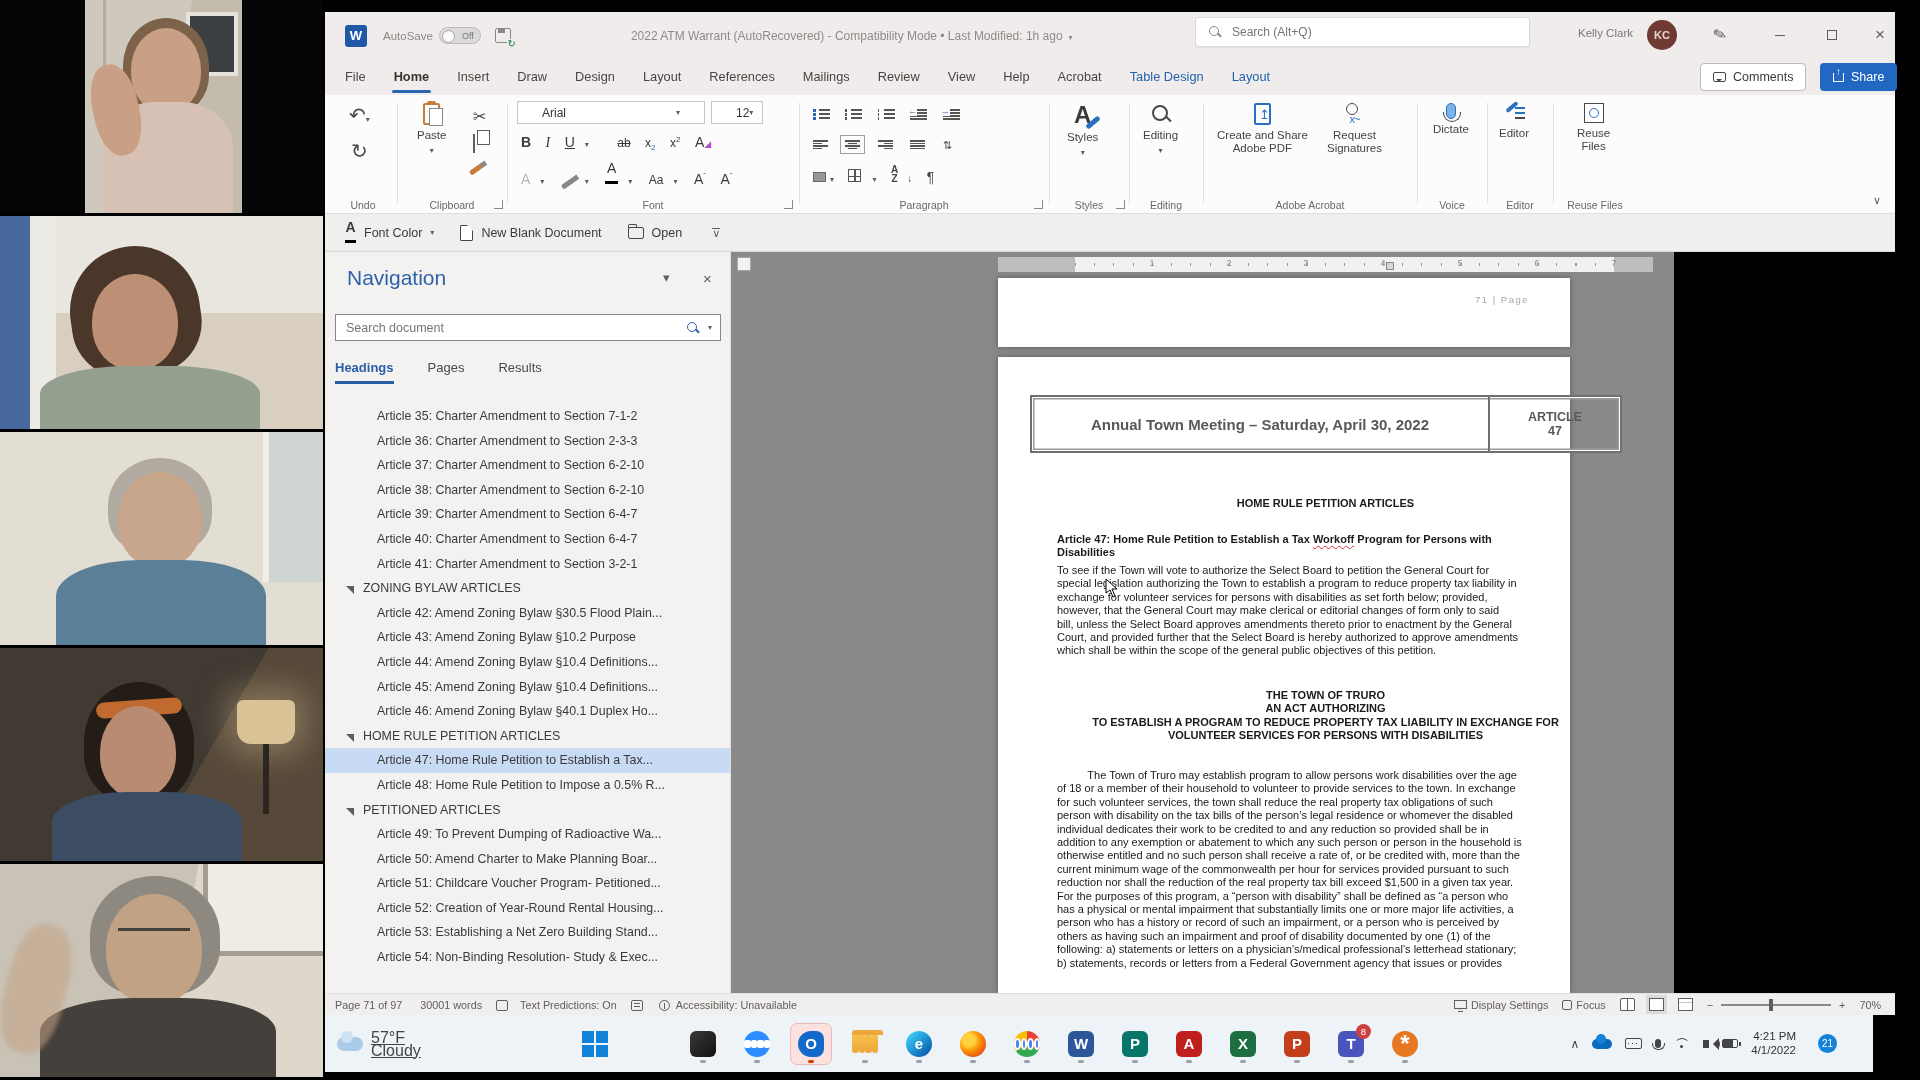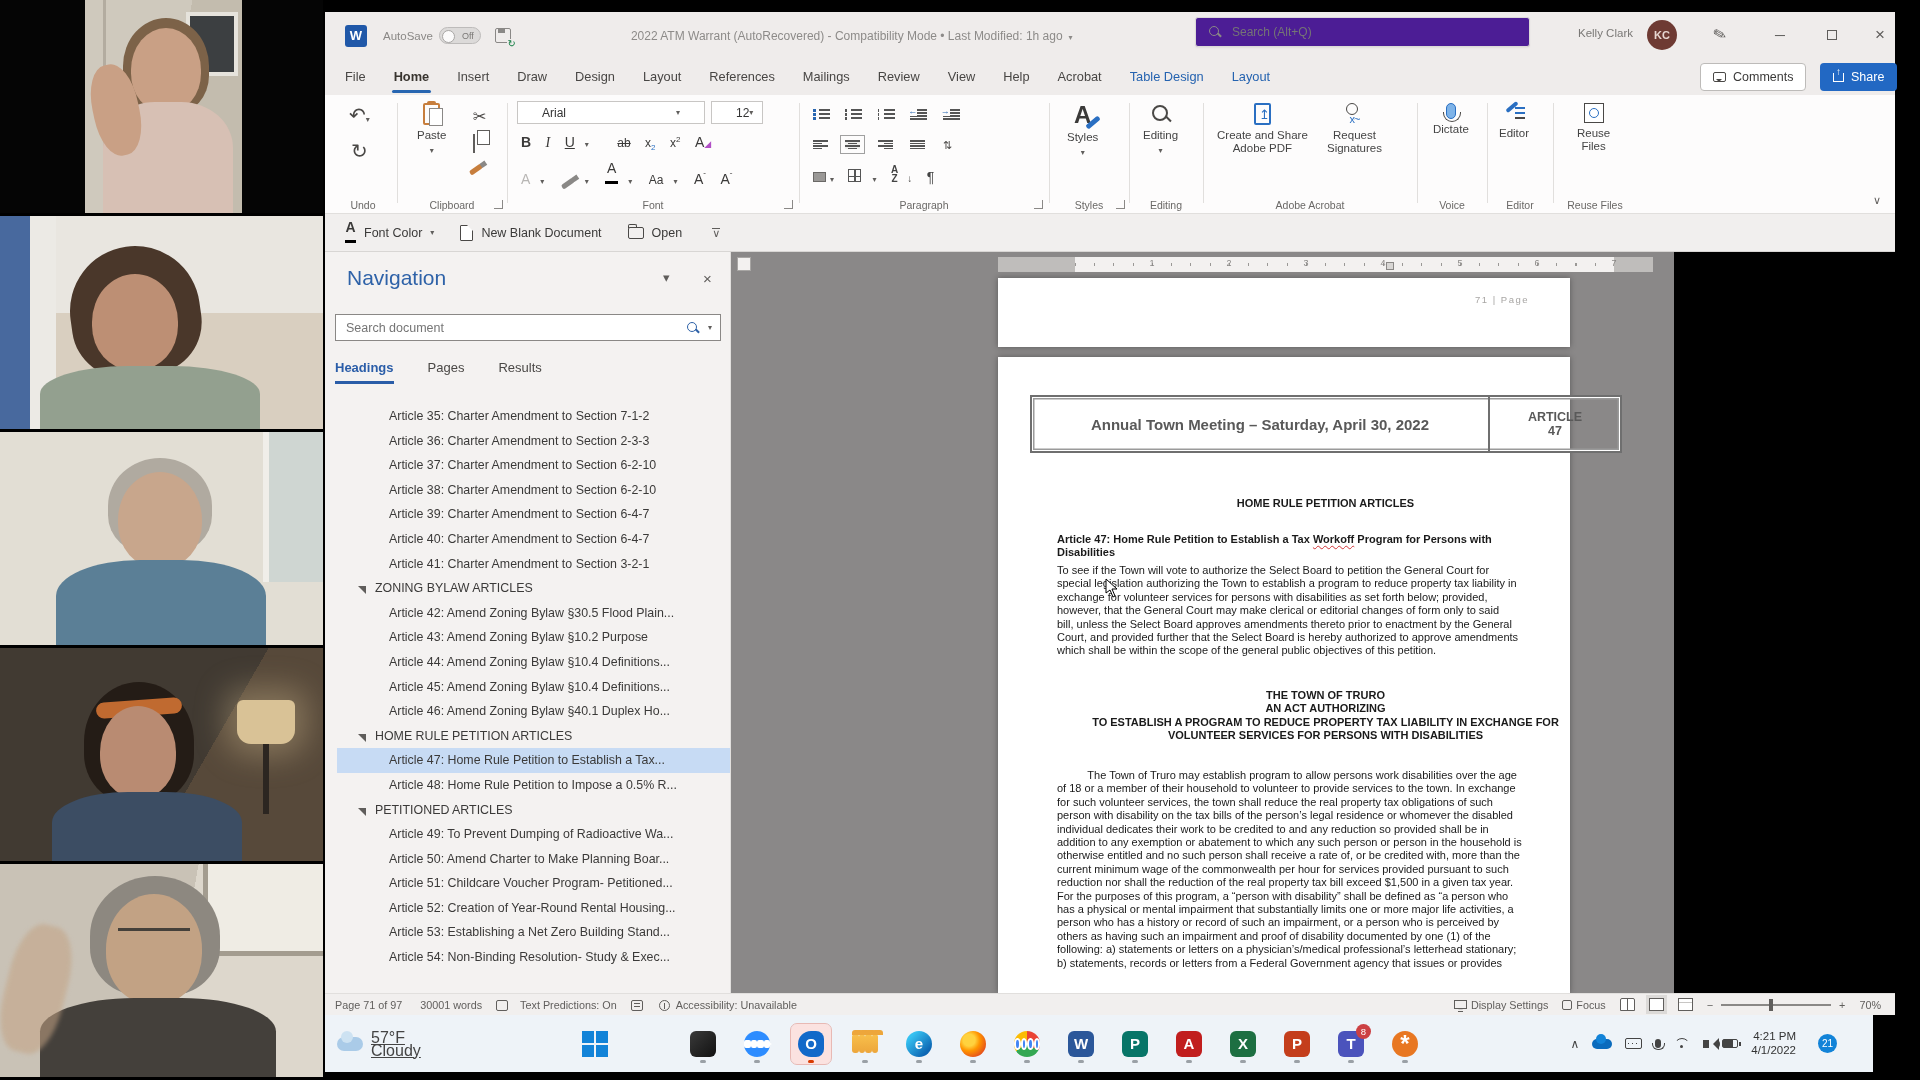--- a/index.html
+++ b/index.html
@@ -55,21 +55,21 @@
   #titlebar{position:absolute;left:325px;top:12px;width:1570px;height:47px;background:#efeceb;display:flex;align-items:center;}
   .wlogo{width:22px;height:22px;margin-left:20px;background:#2058a8;border-radius:3px;color:#fff;font-weight:bold;font-size:13px;display:flex;align-items:center;justify-content:center;}
   .autosave{display:flex;align-items:center;margin-left:16px;gap:6px;color:#8a8886;font-size:11.5px;}
   .pill{width:42px;height:17px;border-radius:9px;background:#dcdad9;border:1px solid #bdbbba;position:relative;color:#7a7876;font-size:9px;display:flex;align-items:center;justify-content:flex-end;padding-right:6px;}
   .pill::before{content:"";position:absolute;left:2px;top:2px;width:11px;height:11px;border-radius:50%;background:#fbfafa;border:1px solid #a8a6a4;}
   .saveic{width:16px;height:15px;border:1.5px solid #8a8886;border-radius:2px;margin-left:14px;position:relative;}
   .saveic::before{content:"";position:absolute;left:2px;top:0;width:7px;height:4px;background:#8a8886;}
   .saveic::after{content:"↻";position:absolute;right:-6px;bottom:-6px;color:#107c41;font-size:10px;background:#efeceb;line-height:9px;}
   .doc-title{margin-left:120px;font-size:12px;color:#8d8b89;white-space:nowrap;}
   .doc-title .caret{margin-left:6px;color:#8d8b89;}
-  #tb-search{position:absolute;left:870px;top:5px;width:335px;height:30px;background:#4c1d95;border:1px solid #dcdad8;border-radius:3px;display:flex;align-items:center;box-shadow:0 1px 2px rgba(0,0,0,.06);}
+  #tb-search{position:absolute;left:870px;top:5px;width:335px;height:30px;background:#ffffff;border:1px solid #dcdad8;border-radius:3px;display:flex;align-items:center;box-shadow:0 1px 2px rgba(0,0,0,.06);}
   #tb-search input{border:none;background:transparent;outline:none;font-size:12px;color:#8a8886;width:260px;}
   .mag{width:14px;height:14px;position:relative;display:inline-block;margin:0 8px 0 12px;}
   .mag::before{content:"";position:absolute;left:1px;top:1px;width:8px;height:8px;border:1.6px solid #8a8886;border-radius:50%;}
   .mag::after{content:"";position:absolute;left:9px;top:9px;width:5px;height:1.6px;background:#8a8886;transform:rotate(45deg);}
   .username{position:absolute;left:1253px;top:15px;font-size:11.5px;color:#7a7876;}
   .avatar{position:absolute;left:1322px;top:8px;width:30px;height:30px;border-radius:50%;background:#6e3a33;color:#e8d7d2;font-size:11px;font-weight:bold;display:flex;align-items:center;justify-content:center;}
   .megaphone{position:absolute;left:1388px;top:13px;font-size:16px;color:#5f5d5b;transform:rotate(-15deg);}
   .wbtn{position:absolute;top:8px;width:30px;height:30px;color:#5f5d5b;display:flex;align-items:center;justify-content:center;font-size:14px;}
   .wbtn.restore i{width:10px;height:10px;border:1.3px solid #5f5d5b;display:block;}
 
@@ -165,21 +165,21 @@
   #nav{position:absolute;left:325px;top:252px;width:406px;height:741px;background:#f4f2f1;border-right:1px solid #e1dfdd;overflow:hidden;}
   #nav h1{margin:14px 0 0 22px;font-size:21px;font-weight:normal;color:#2e62a8;}
   .nav-ctrl{position:absolute;top:18px;font-size:13px;color:#5f5d5b;}
   #nav-search{position:absolute;left:10px;top:62px;width:386px;height:27px;background:#fff;border:1px solid #8a8886;display:flex;align-items:center;justify-content:space-between;padding:0 8px;}
   #nav-search input{border:none;outline:none;font-size:12.5px;color:#767472;width:300px;background:transparent;}
   #nav-search .mag::before{border-color:#2e62a8;}
   #nav-search .mag::after{background:#2e62a8;}
   #nav-tabs{position:absolute;left:10px;top:108px;display:flex;gap:34px;font-size:13px;color:#4a4846;}
   #nav-tabs .ntab{padding-bottom:6px;}
   #nav-tabs .ntab.on{color:#2a5da8;font-weight:bold;border-bottom:3px solid #2a5da8;}
-  #nav-list{position:absolute;left:12px;top:152px;width:406px;}
+  #nav-list{position:absolute;left:0;top:152px;width:406px;}
   .nav-item{height:24.6px;line-height:24.6px;font-size:12.4px;color:#3b3a39;white-space:nowrap;overflow:hidden;padding-left:52px;}
   .nav-item.sec{padding-left:38px;position:relative;color:#3b3a39;}
   .nav-item.sec::before{content:"";position:absolute;left:20px;top:9px;border:5px solid transparent;border-top-color:#5f5d5b;border-right-color:#5f5d5b;transform:scale(.8);}
   .nav-item.sel{background:#c7dbf4;}
 
   
   #canvas{position:absolute;left:731px;top:252px;width:943px;height:741px;background:#8a8888;overflow:hidden;}
   #blackpane{position:absolute;left:1674px;top:252px;width:221px;height:741px;background:#000;}
   
   #ruler{position:absolute;left:267px;top:5px;width:655px;height:15px;background:#bfbdbb;}

